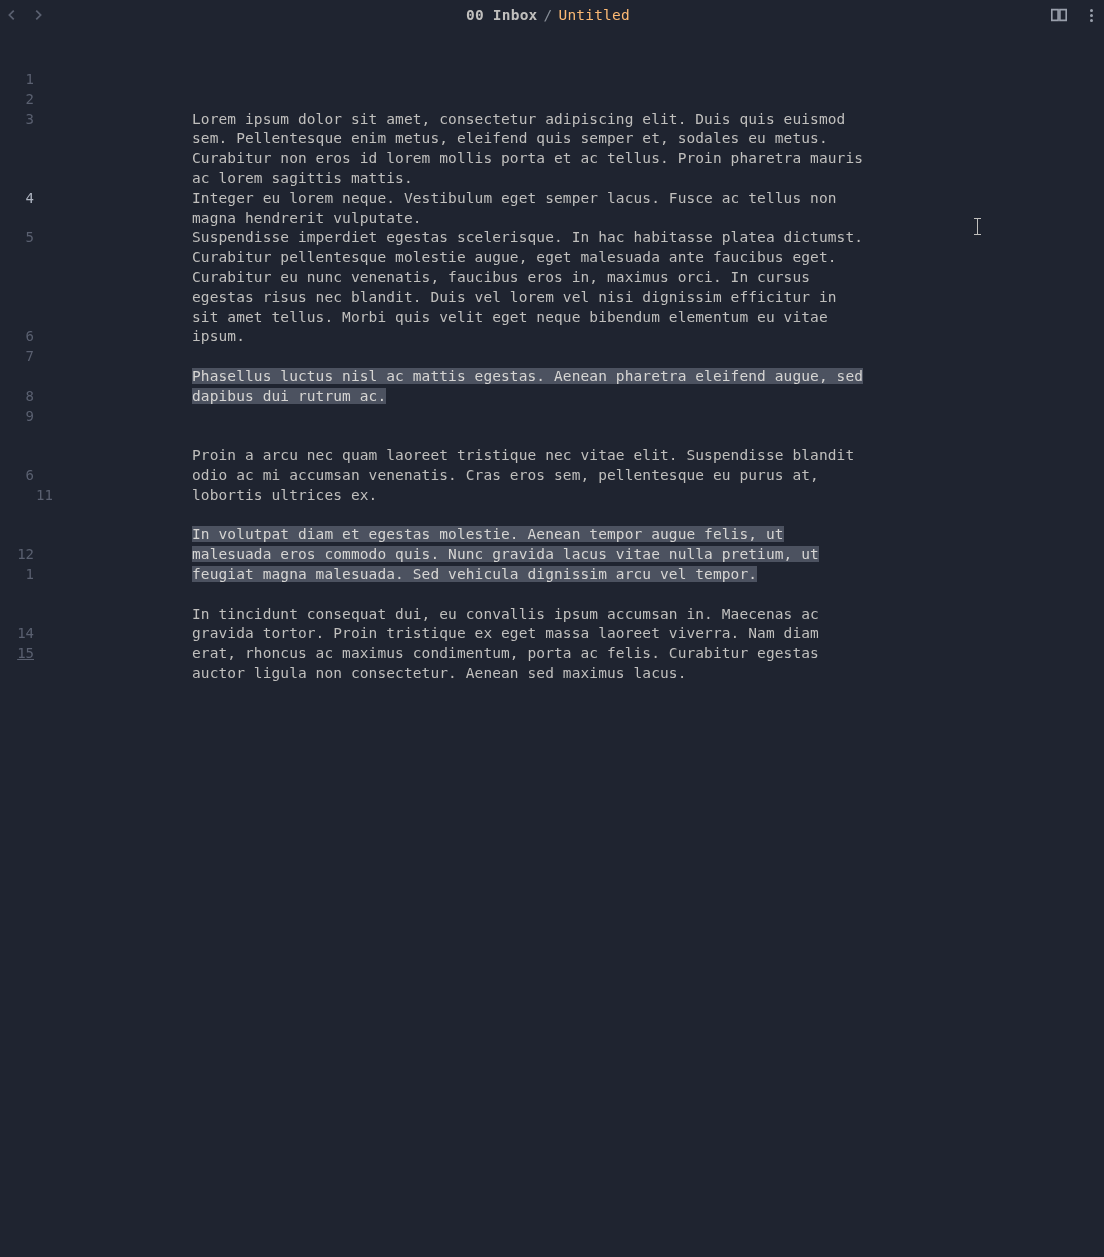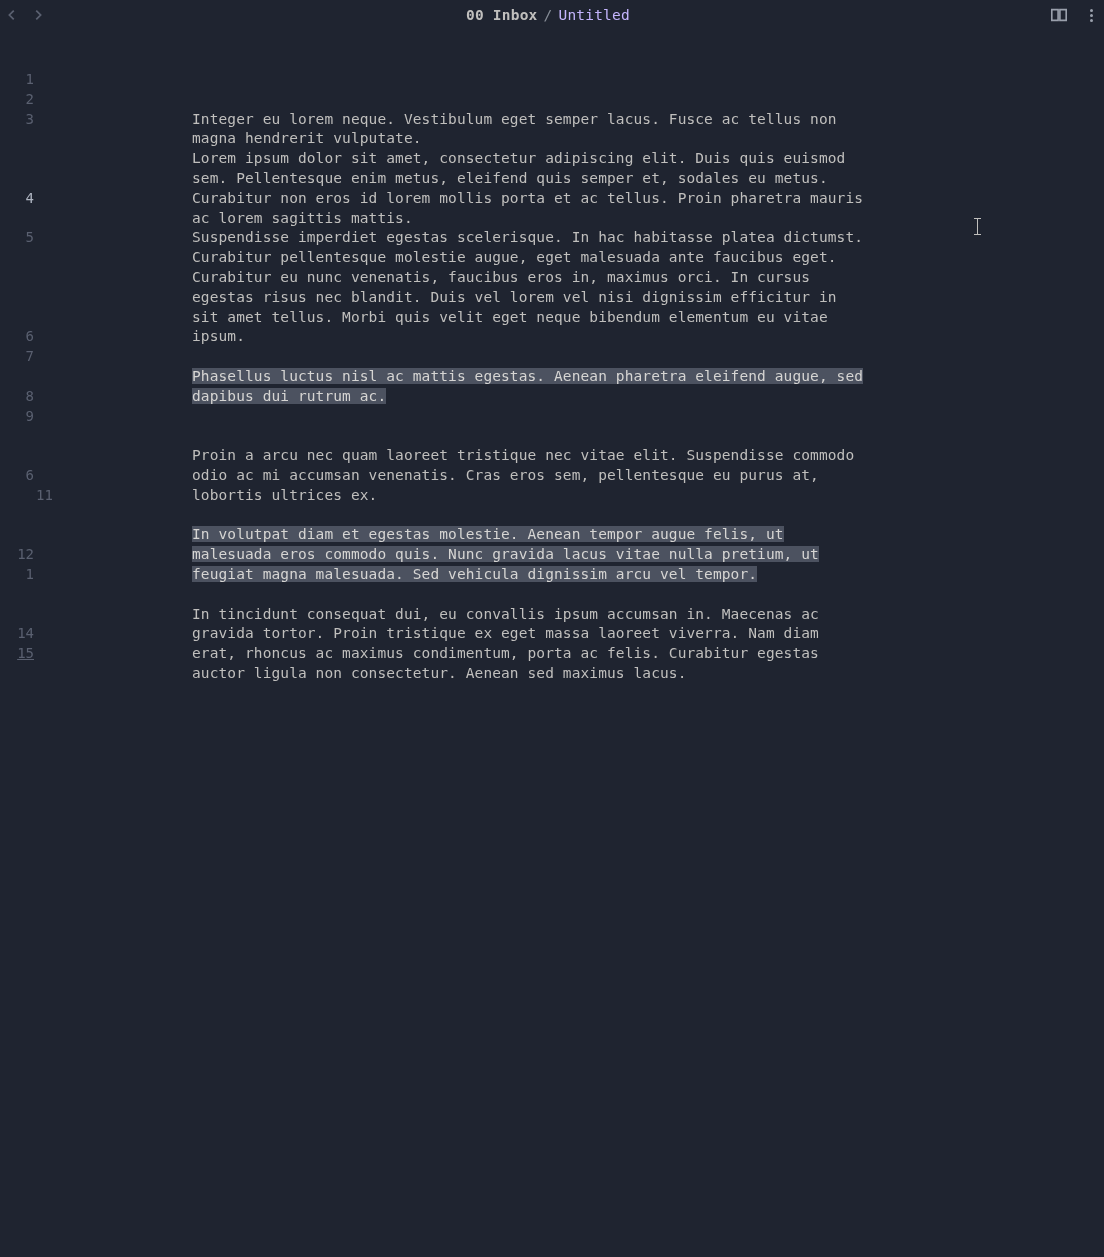--- a/index.html
+++ b/index.html
@@ -31,21 +31,21 @@
     flex: 1;
     display: flex;
     align-items: center;
     justify-content: center;
     gap: 6px;
     font-weight: 600;
     letter-spacing: 0.2px;
   }
   .crumb-folder { color: #c0bfbd; }
   .crumb-sep { color: #868c96; font-weight: 400; }
-  .crumb-title { color: #c4b5fd; font-weight: 400; }
+  .crumb-title { color: #fdba74; font-weight: 400; }
   .titlebar-right { display: flex; gap: 14px; align-items: center; }
   .tb-icon { width: 18px; height: 18px; display:inline-flex; align-items:center; justify-content:center; cursor:pointer; }
   .tb-icon svg { stroke: #9aa0ac; stroke-width: 1.8; fill: none; }
   .dots { flex-direction: column; gap: 2px; }
   .dots span { width: 3px; height: 3px; border-radius: 50%; background:#9aa0ac; display:block; }
 
   .editor {
     position: relative;
     display: flex;
     height: calc(100% - 30px);
@@ -139,27 +139,27 @@
       <div class="ln" style="height: 19.8px;">6</div>
       <div class="ln" style="height: 59.4px; margin-left: 36px;">11</div>
       <div class="ln" style="height: 19.8px;">12</div>
       <div class="ln" style="height: 59.4px;">1</div>
       <div class="ln" style="height: 19.8px;">14</div>
       <div class="ln" style="height: 79.2px; text-decoration: underline;">15</div>
     </div>
   <div class="content" id="content">
       <div class="para" style="min-height: 19.8px;"></div>
       <div class="para" style="min-height: 19.8px;"></div>
+      <div class="para" style="min-height: 79.2px;">Lorem ipsum dolor sit amet, consectetur adipiscing elit. Duis quis euismod sem. Pellentesque enim metus, eleifend quis semper et, sodales eu metus. Curabitur non eros id lorem mollis porta et ac tellus. Proin pharetra mauris ac lorem sagittis mattis.</div>
       <div class="para" style="min-height: 39.6px;">Integer eu lorem neque. Vestibulum eget semper lacus. Fusce ac tellus non magna hendrerit vulputate.</div>
-      <div class="para" style="min-height: 79.2px;">Lorem ipsum dolor sit amet, consectetur adipiscing elit. Duis quis euismod sem. Pellentesque enim metus, eleifend quis semper et, sodales eu metus. Curabitur non eros id lorem mollis porta et ac tellus. Proin pharetra mauris ac lorem sagittis mattis.</div>
       <div class="para" style="min-height: 99px;">Suspendisse imperdiet egestas scelerisque. In hac habitasse platea dictumst. Curabitur pellentesque molestie augue, eget malesuada ante faucibus eget. Curabitur eu nunc venenatis, faucibus eros in, maximus orci. In cursus egestas risus nec blandit. Duis vel lorem vel nisi dignissim efficitur in sit amet tellus. Morbi quis velit eget neque bibendum elementum eu vitae ipsum.</div>
       <div class="para" style="min-height: 19.8px;"></div>
       <div class="para" style="min-height: 39.6px;"><span class="sel">Phasellus luctus nisl ac mattis egestas. Aenean pharetra eleifend augue, sed dapibus dui rutrum ac.</span></div>
       <div class="para" style="min-height: 19.8px;"></div>
       <div class="para" style="min-height: 19.8px;"></div>
-      <div class="para" style="min-height: 59.4px;">Proin a arcu nec quam laoreet tristique nec vitae elit. Suspendisse commodo odio ac mi accumsan venenatis. Cras eros sem, pellentesque eu purus at, lobortis ultrices ex.</div>
+      <div class="para" style="min-height: 59.4px;">Proin a arcu nec quam laoreet tristique nec vitae elit. Suspendisse blandit odio ac mi accumsan venenatis. Cras eros sem, pellentesque eu purus at, lobortis ultrices ex.</div>
       <div class="para" style="min-height: 19.8px;"></div>
       <div class="para" style="min-height: 59.4px;"><span class="sel">In volutpat diam et egestas molestie. Aenean tempor augue felis, ut malesuada eros commodo quis. Nunc gravida lacus vitae nulla pretium, ut feugiat magna malesuada. Sed vehicula dignissim arcu vel tempor.</span></div>
       <div class="para" style="min-height: 19.8px;"></div>
       <div class="para" style="min-height: 79.2px;">In tincidunt consequat dui, eu convallis ipsum accumsan in. Maecenas ac gravida tortor. Proin tristique ex eget massa laoreet viverra. Nam diam erat, rhoncus ac maximus condimentum, porta ac felis. Curabitur egestas auctor ligula non consectetur. Aenean sed maximus lacus.</div>
     </div>
   <div class="cursor"></div>
 </div>
 
 </body></html>

